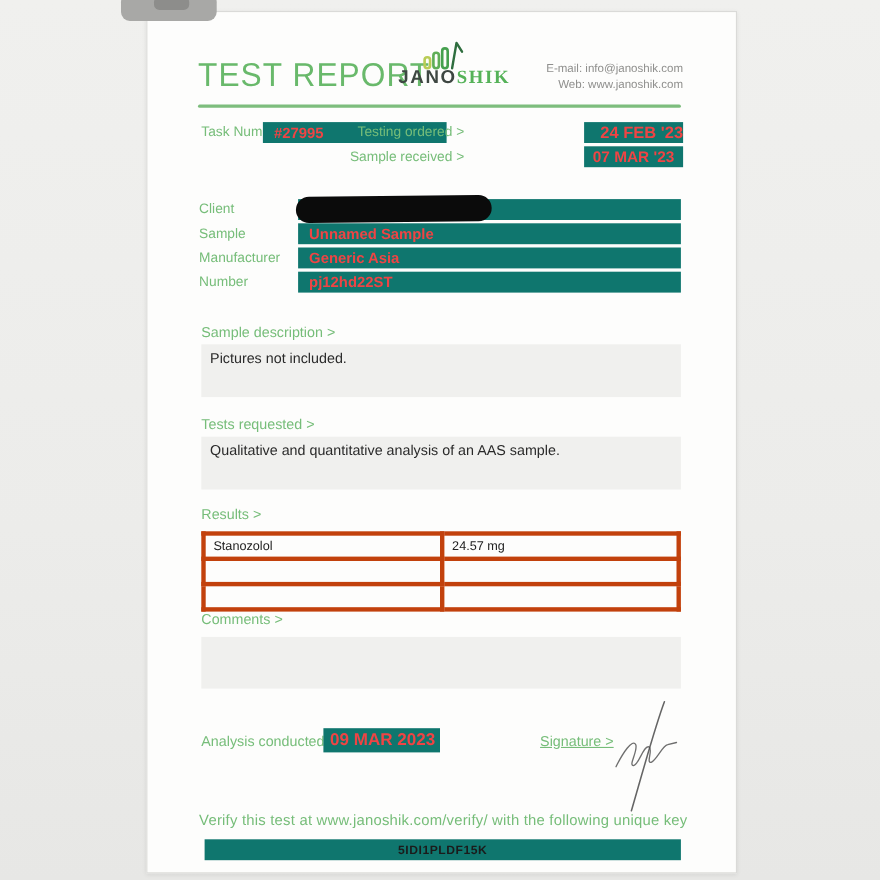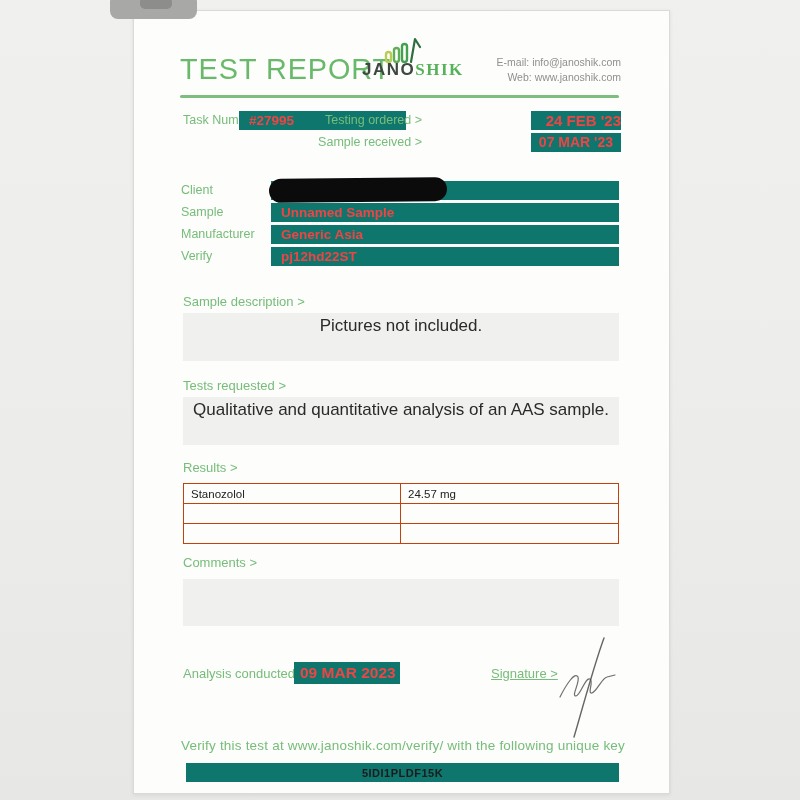--- a/index.html
+++ b/index.html
@@ -48,27 +48,27 @@
   .date-val-2{right:56px;top:123px;font-size:14px;}
   .inforow-label{left:47px;}
   .inforow-bar{left:137px;width:348px;height:19px;}
   .inforow-val{left:147px;}
   .redaction{
     left:135px;top:167px;width:178px;height:24px;background:#0b0b0b;
     border-radius:12px;transform:rotate(-.6deg);z-index:3;
   }
   .seclabel{font-size:13px;color:#76bd79;left:49px;white-space:nowrap;}
   .secbox{left:49px;width:436px;background:#f0f0ee;}
-  .boxtext{font-size:17px;color:#2a2a2a;padding:6px 8px;line-height:13px;text-align:center;}
+  .boxtext{font-size:13px;color:#2a2a2a;padding:6px 8px;line-height:13px;}
   .results-table{
     left:49px;top:472px;width:436px;height:57px;border:1px solid #79b279;
     border-collapse:collapse;table-layout:fixed;
   }
   .results-table td{
-    border:1px solid #c2410c;height:19px;padding:0 7px;
+    border:4px solid #c2410c;height:19px;padding:0 7px;
     font-size:11.5px;color:#222;vertical-align:middle;white-space:nowrap;
   }
   .results-table col.c1{width:217px;}
   .analysis-label{left:49px;top:655px;font-size:13px;}
   .analysis-bar{left:160px;top:651px;width:106px;height:22px;}
   .analysis-val{left:166px;top:653px;font-size:15.5px;font-weight:bold;}
   .sig-label{left:357px;top:655px;font-size:13px;text-decoration:underline;}
   .sig-svg{left:418px;top:622px;}
   .verify{left:47px;top:727px;width:438px;font-size:13.5px;color:#76bd79;white-space:nowrap;letter-spacing:.2px;}
   .key-bar{left:52px;top:752px;width:433px;height:19px;text-align:center;}
@@ -117,21 +117,21 @@
   <div class="abs redaction"></div>
 
   <div class="abs glabel inforow-label" style="top:194px">Sample</div>
   <div class="abs gray-bar inforow-bar" style="top:192px"></div>
   <div class="abs val inforow-val" style="top:194px">Unnamed Sample</div>
 
   <div class="abs glabel inforow-label" style="top:216px">Manufacturer</div>
   <div class="abs gray-bar inforow-bar" style="top:214px"></div>
   <div class="abs val inforow-val" style="top:216px">Generic Asia</div>
 
-  <div class="abs glabel inforow-label" style="top:238px">Verify</div>
+  <div class="abs glabel inforow-label" style="top:238px">Number</div>
   <div class="abs gray-bar inforow-bar" style="top:236px"></div>
   <div class="abs val inforow-val" style="top:238px">pj12hd22ST</div>
 
   <div class="abs seclabel" style="top:283px">Sample description &gt;</div>
   <div class="abs secbox" style="top:302px;height:48px">
     <div class="boxtext">Pictures not included.</div>
   </div>
 
   <div class="abs seclabel" style="top:367px">Tests requested &gt;</div>
   <div class="abs secbox" style="top:386px;height:48px">

